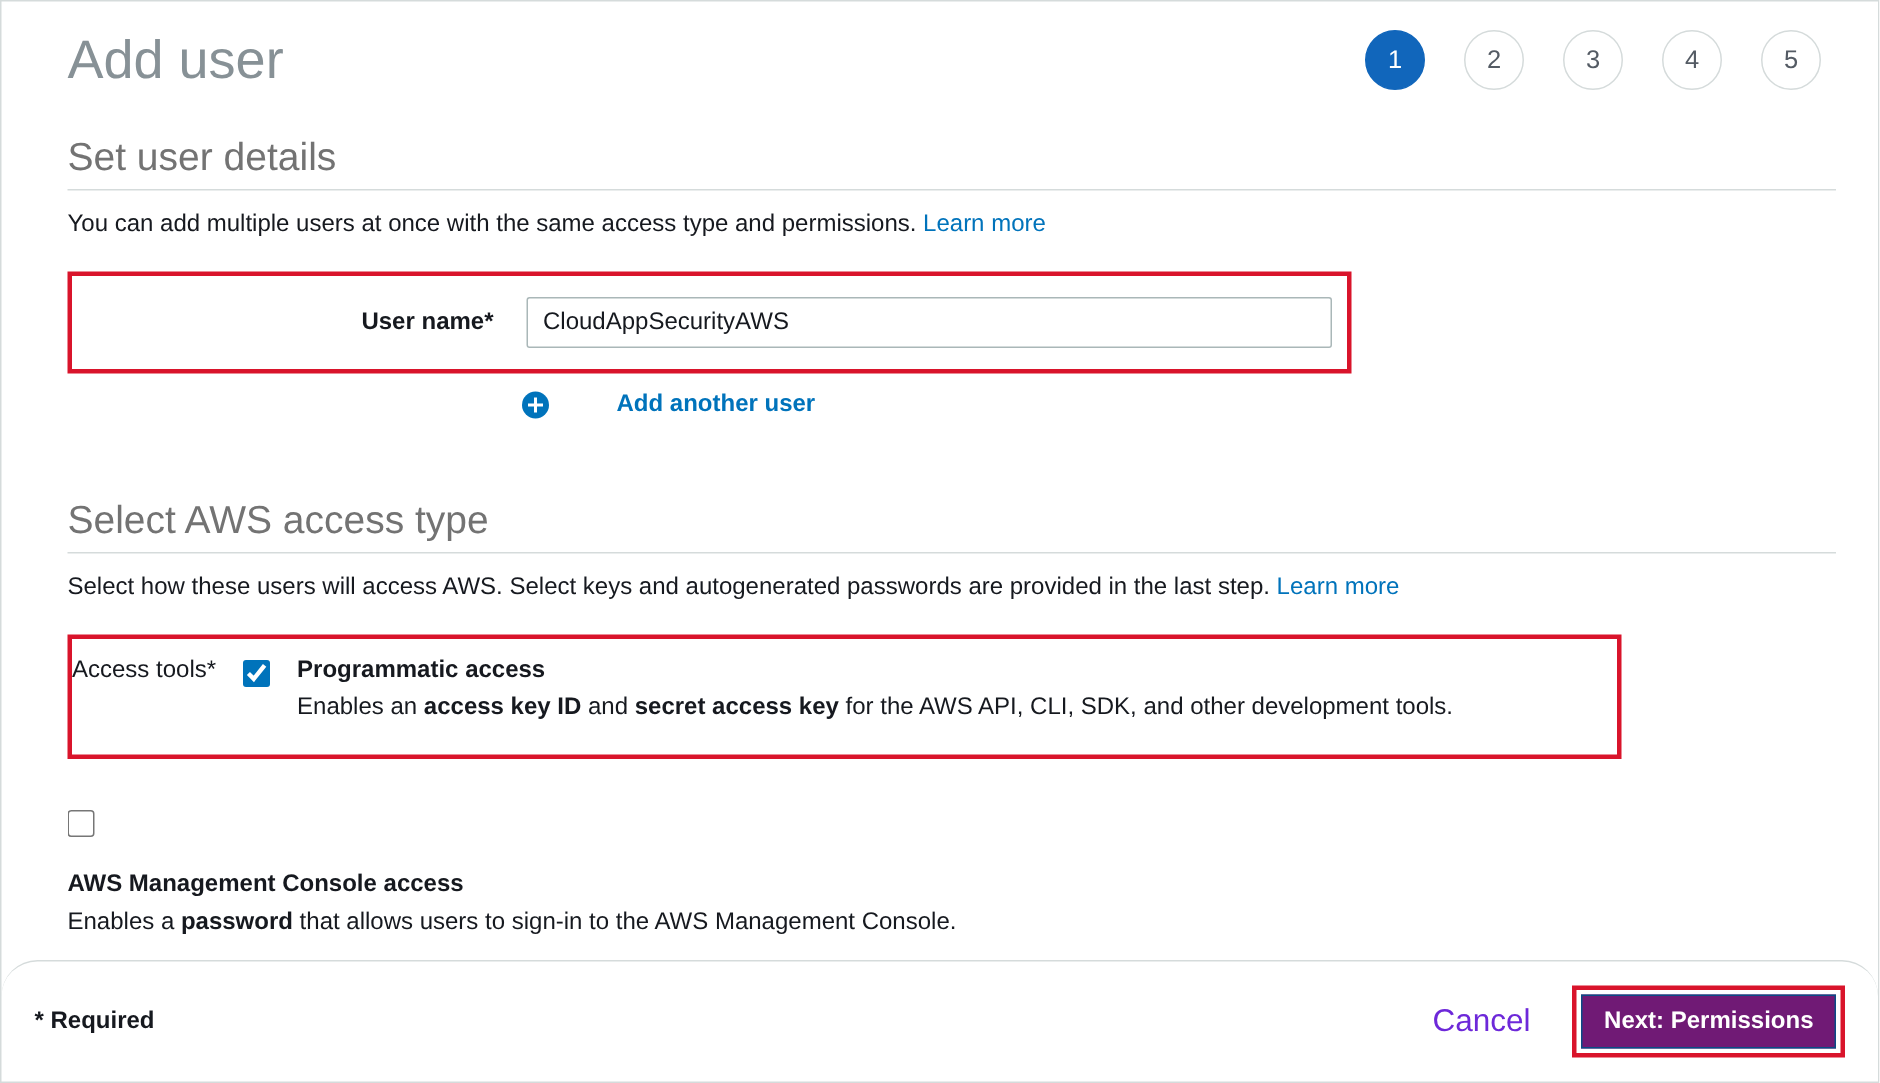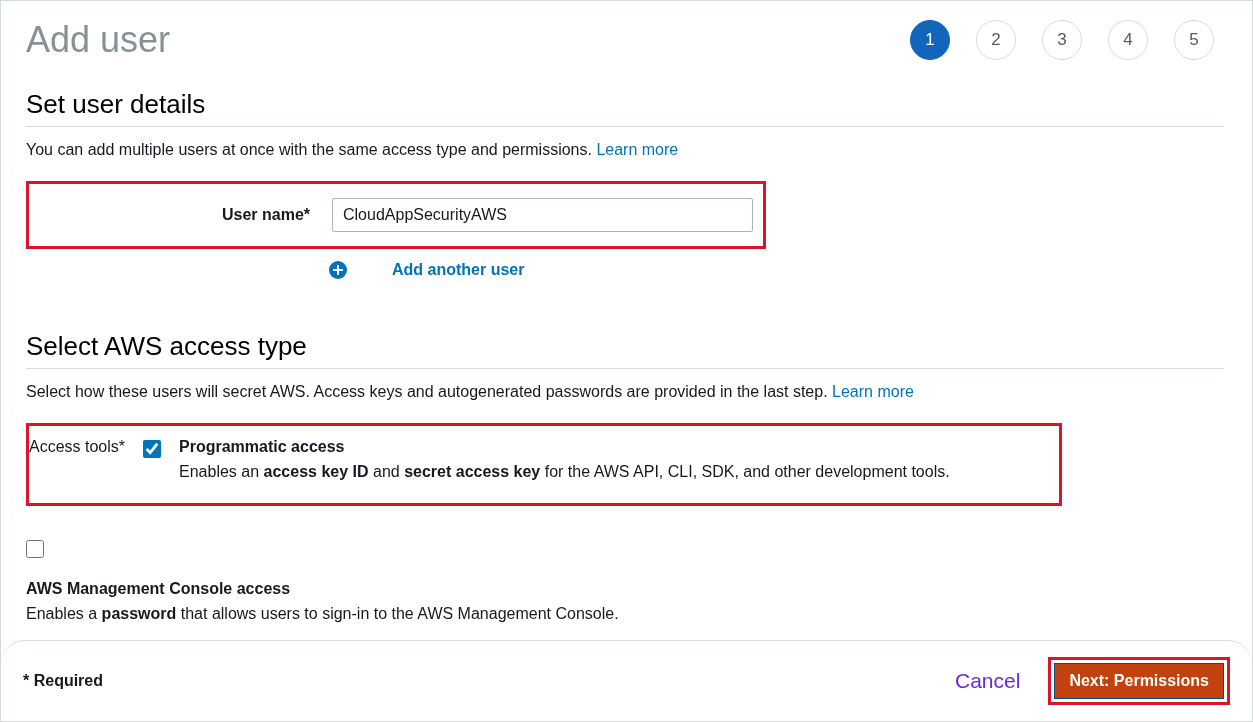--- a/index.html
+++ b/index.html
@@ -9,21 +9,21 @@
     background: #fff;
   }
   .page {
     border: 1px solid #d5dbdb;
     width: 1253px;
     height: 722px;
     display: flex;
     flex-direction: column;
   }
   .content {
-    padding: 18px 28px 10px 25px;
+    padding: 18px 28px 10px 44px;
     flex: 1;
     overflow: hidden;
   }
   .header-row {
     display: flex;
     justify-content: space-between;
     align-items: center;
     margin-bottom: 28px;
   }
   h1.page-title {
@@ -49,21 +49,21 @@
     background: #fff;
   }
   .step.active {
     background: #1166bb;
     color: #fff;
     border-color: #1166bb;
   }
   h2.section-title {
     font-size: 26px;
     font-weight: 400;
-    color: #000000;
+    color: #737373;
     padding-bottom: 6px;
     border-bottom: 1px solid #d5dbdb;
     margin-bottom: 14px;
   }
   .section-desc {
     font-size: 16px;
     color: #16191f;
     margin-bottom: 22px;
   }
   a.link {
@@ -90,21 +90,21 @@
     font-size: 16px;
     border: 1px solid #aab7b8;
     border-radius: 2px;
     color: #16191f;
   }
   .highlight-box {
     border: 3px solid #d9142b;
   }
   .username-box {
     padding: 14px 10px 14px 0;
-    width: 740px;
+    width: 856px;
     margin-left: 0;
   }
   .add-user-row {
     display: flex;
     align-items: center;
     margin-top: 12px;
     margin-left: 303px;
     gap: 8px;
   }
   .plus-icon {
@@ -184,21 +184,21 @@
     font-size: 21px;
     background: none;
     border: none;
     cursor: pointer;
   }
   .btn-next-wrap {
     border: 3px solid #d9142b;
     padding: 3px;
   }
   .btn-next {
-    background: #c2410c;
+    background: #701a75;
     color: #fff;
     border: 1px solid #0a4b86;
     font-weight: 700;
     font-size: 16px;
     padding: 8px 14px;
     cursor: pointer;
   }
 </style>
 </head>
 <body>
@@ -230,21 +230,21 @@
     </div>
 
     <div class="add-user-row">
       <span class="plus-icon"></span>
       <span class="add-another">Add another user</span>
     </div>
 
     <div class="section-gap"></div>
     <h2 class="section-title">Select AWS access type</h2>
     <p class="section-desc">
-      <span>Select how these users will secret AWS. Access keys and autogenerated passwords are provided in the last step. </span><a href="#" class="link">Learn more</a>
+      <span>Select how these users will access AWS. Select keys and autogenerated passwords are provided in the last step. </span><a href="#" class="link">Learn more</a>
     </p>
 
     <div class="highlight-box access-box">
       <div class="access-row">
         <div class="label-cell">Access tools*</div>
         <div class="checkbox-cell">
           <input type="checkbox" class="cb" checked="" style="">
         </div>
         <div>
           <div class="access-title">Programmatic access</div>

